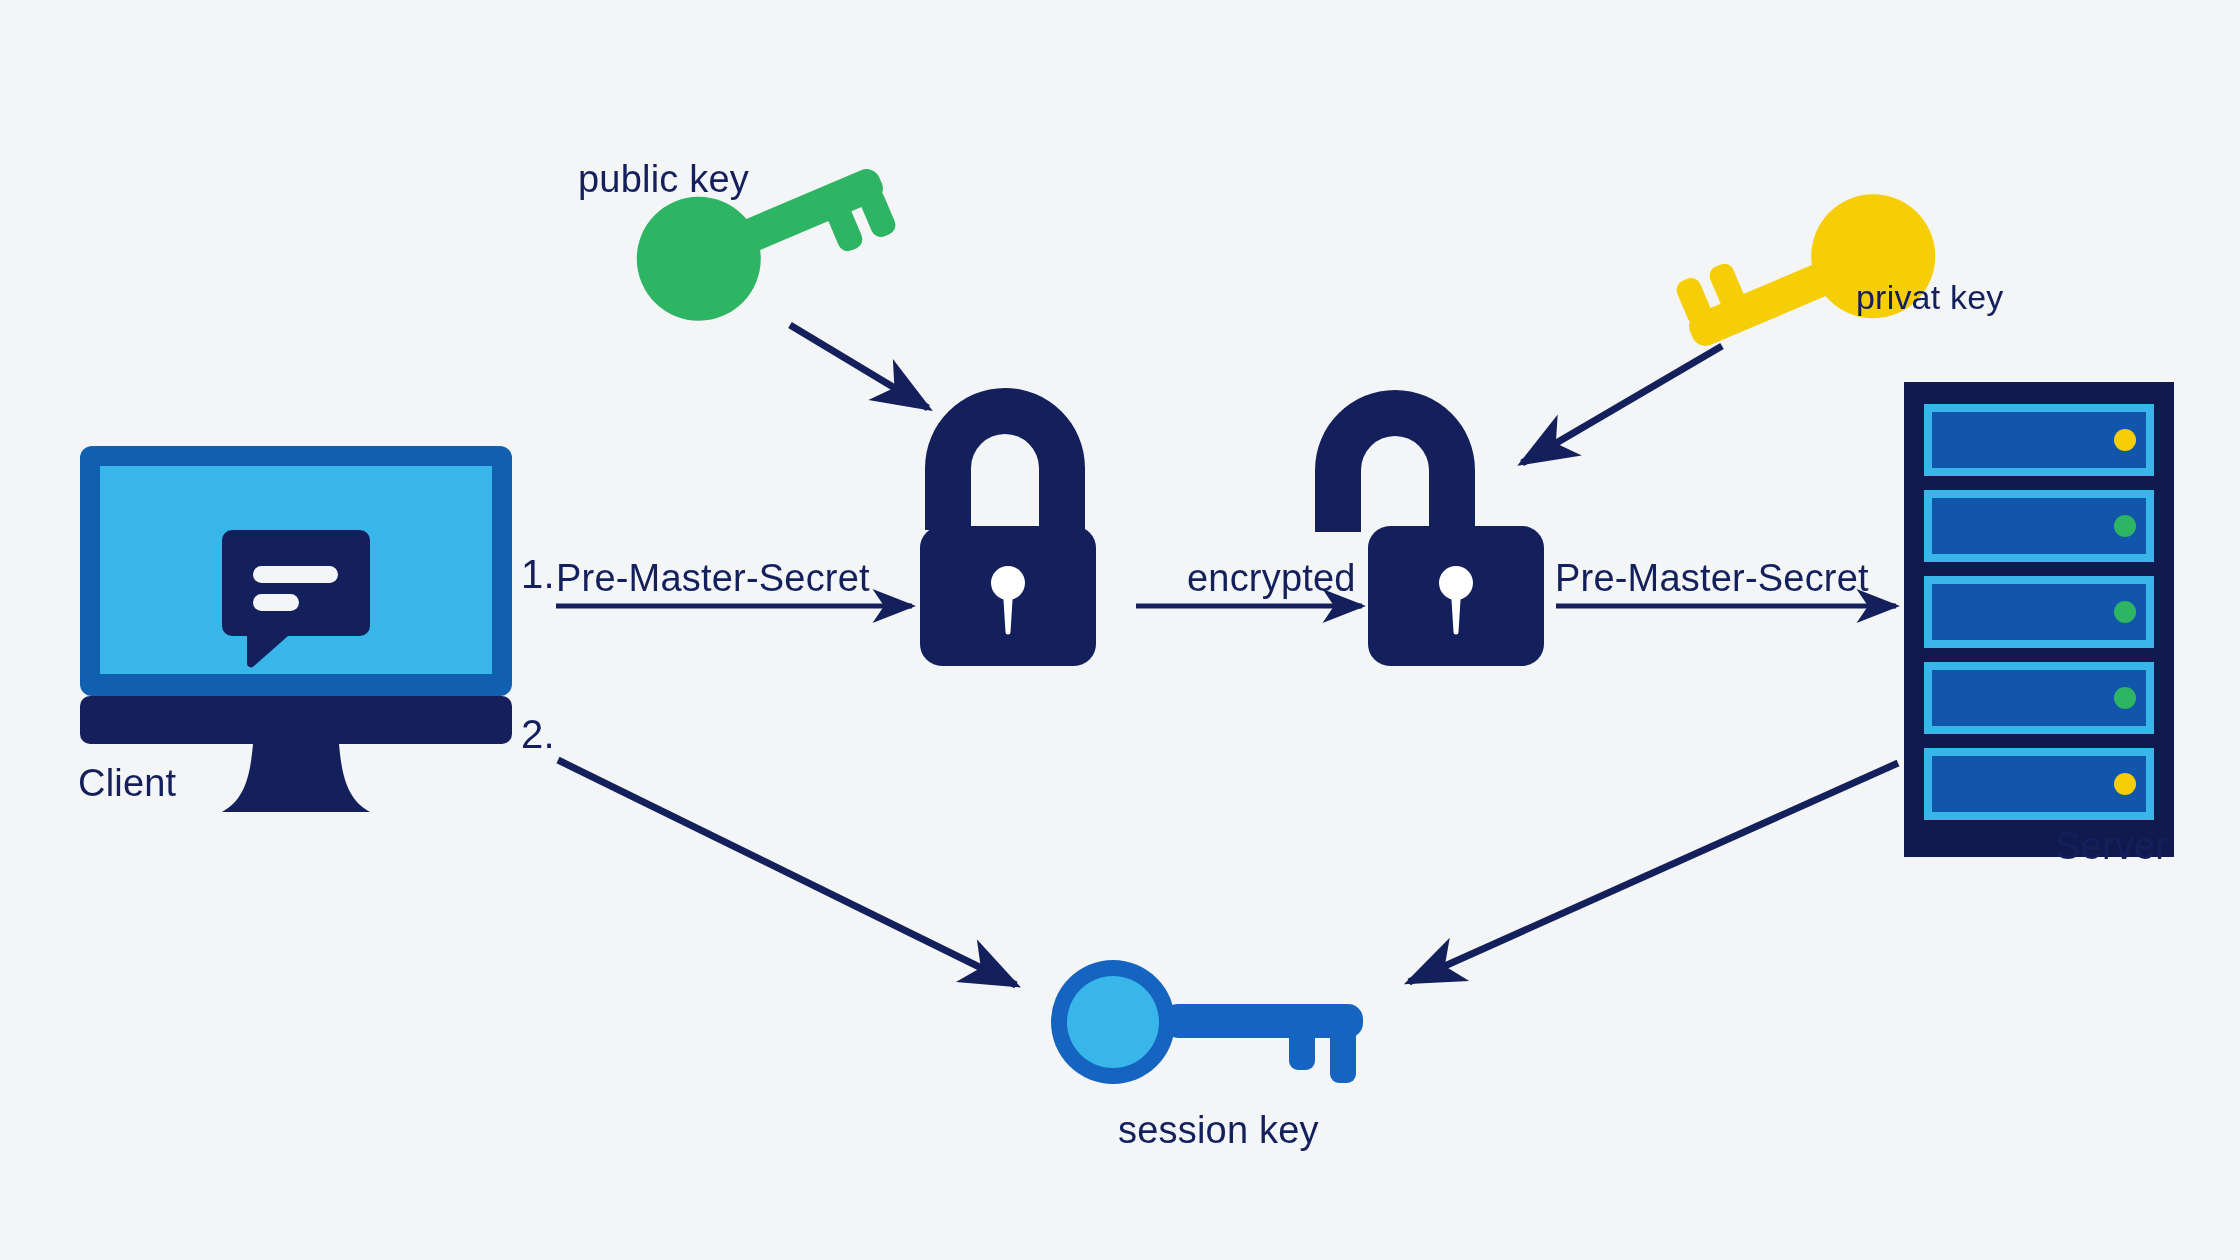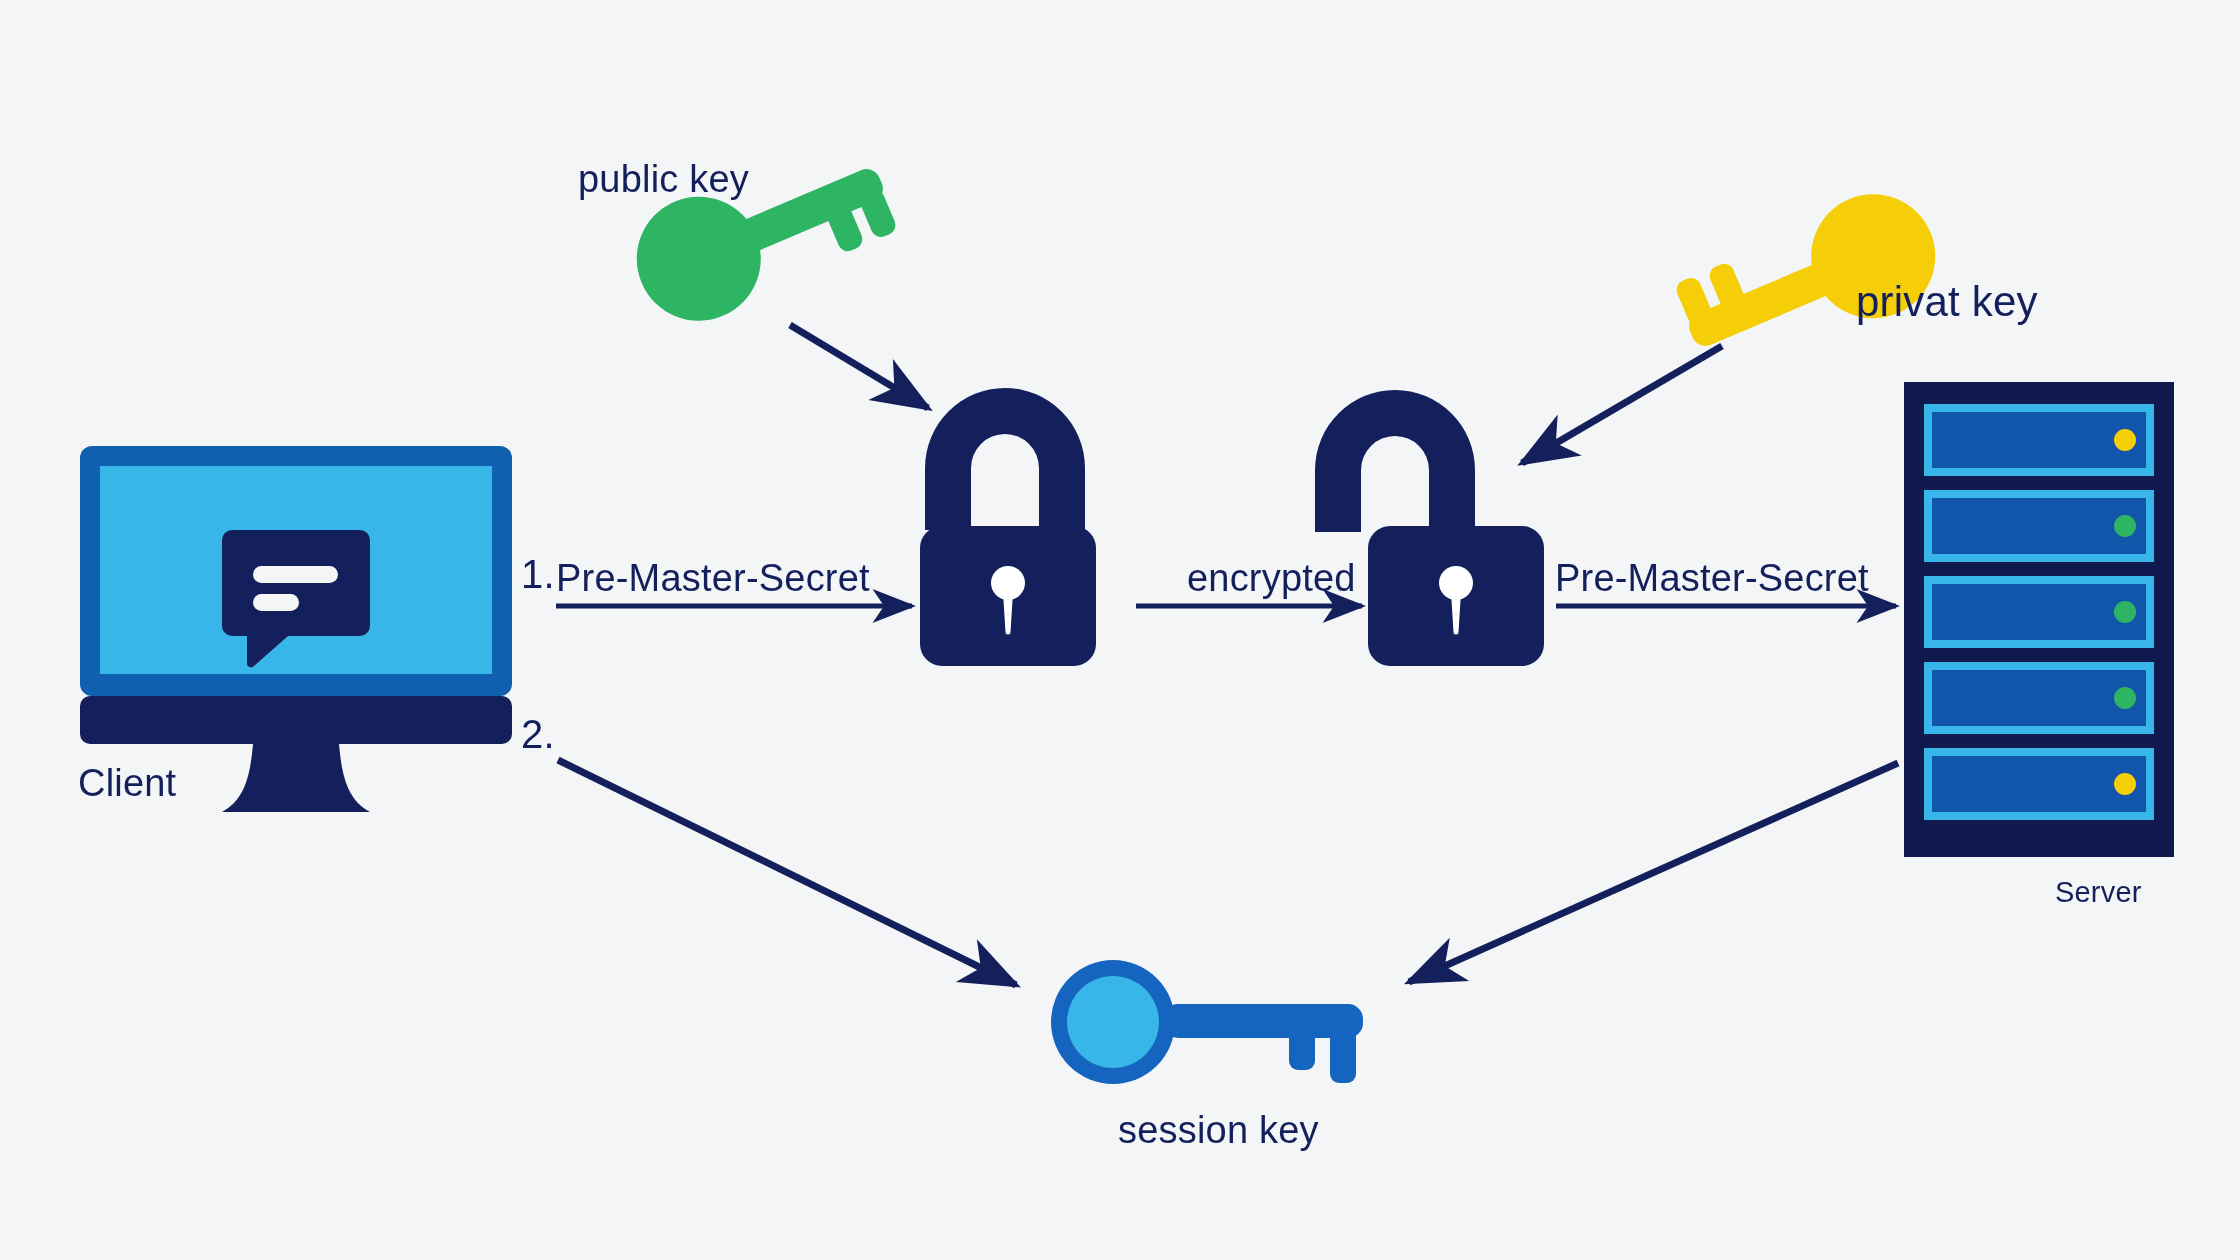--- a/index.html
+++ b/index.html
@@ -29,23 +29,23 @@
   }
   .lbl {
     position: absolute;
     color: #14205c;
     font-family: "Liberation Sans", "DejaVu Sans", sans-serif;
     font-weight: 400;
     white-space: nowrap;
     letter-spacing: 0.2px;
   }
   .lbl-public   { left: 578px;  top: 158px;  font-size: 38px; }
-  .lbl-private  { left: 1856px; top: 278px;  font-size: 42px; }
+  .lbl-private  { left: 1856px; top: 278px;  font-size: 34px; }
   .lbl-client   { left: 78px;   top: 762px;  font-size: 38px; text-align: right; }
-  .lbl-server   { left: 2055px; top: 876px;  font-size: 29px; }
+  .lbl-server   { left: 2055px; top: 825px;  font-size: 38px; }
   .lbl-session  { left: 1118px; top: 1109px; font-size: 38px; }
   .lbl-step1    { left: 521px;  top: 552px;  font-size: 40px; }
   .lbl-pms1     { left: 556px;  top: 557px;  font-size: 38px; }
   .lbl-enc      { left: 1187px; top: 557px;  font-size: 38px; }
   .lbl-pms2     { left: 1555px; top: 557px;  font-size: 38px; }
   .lbl-step2    { left: 521px;  top: 712px;  font-size: 40px; }
 </style>
 </head>
 <body>
 

